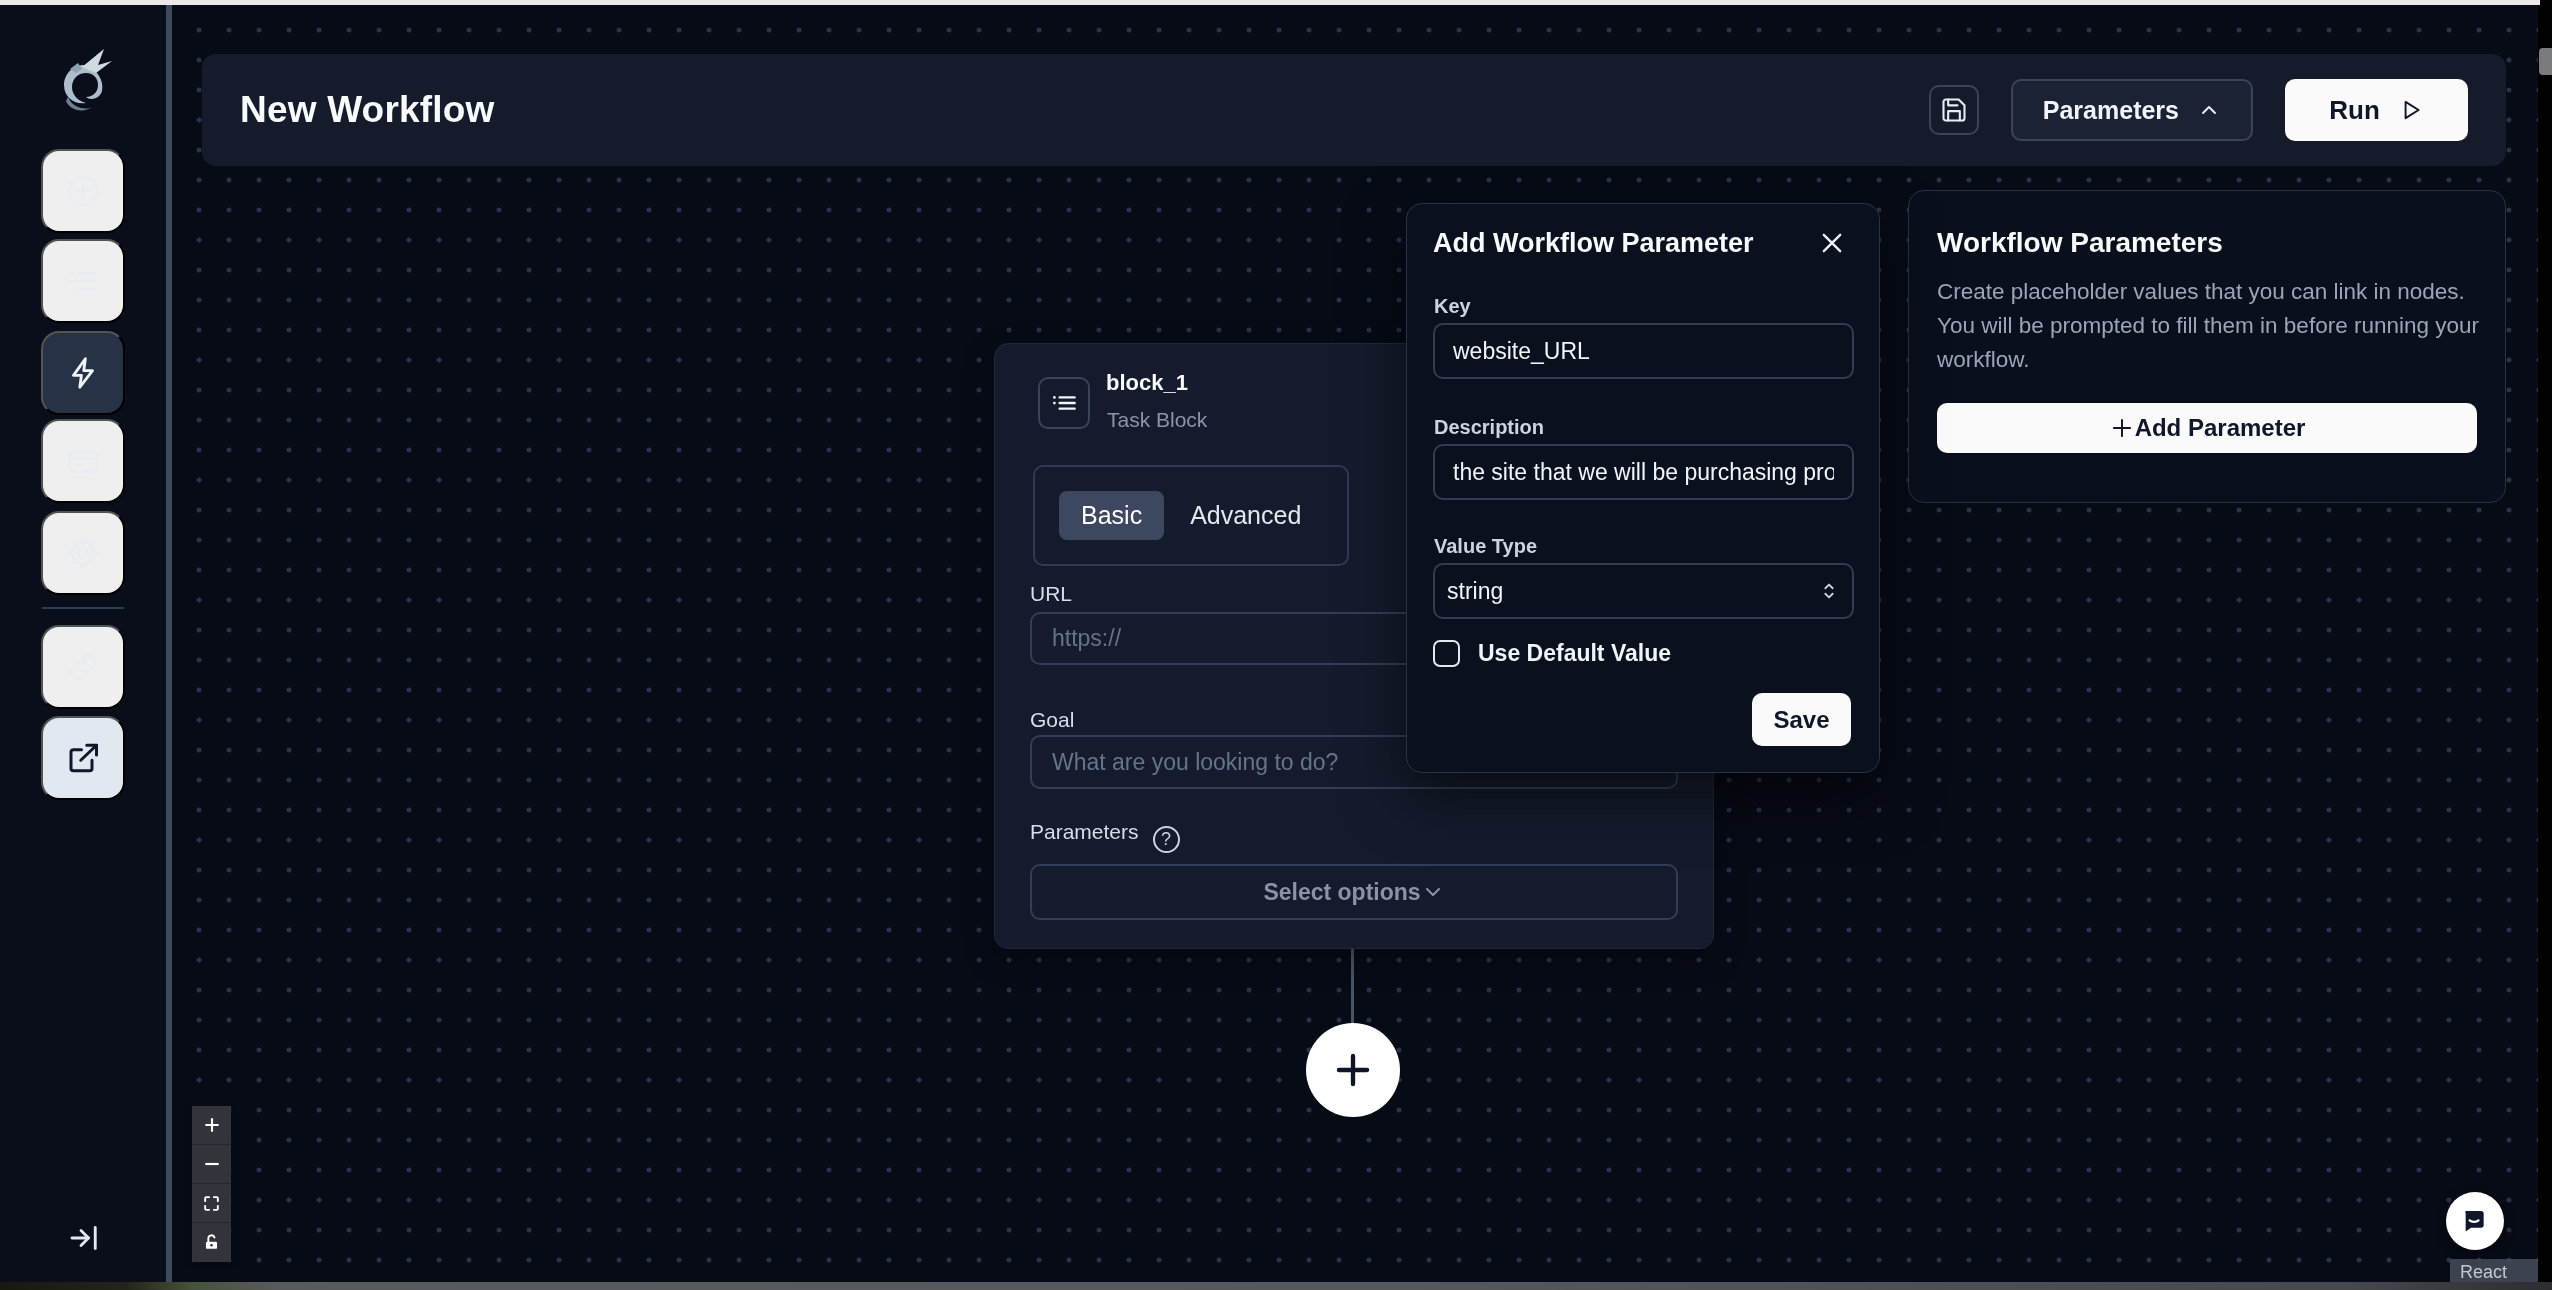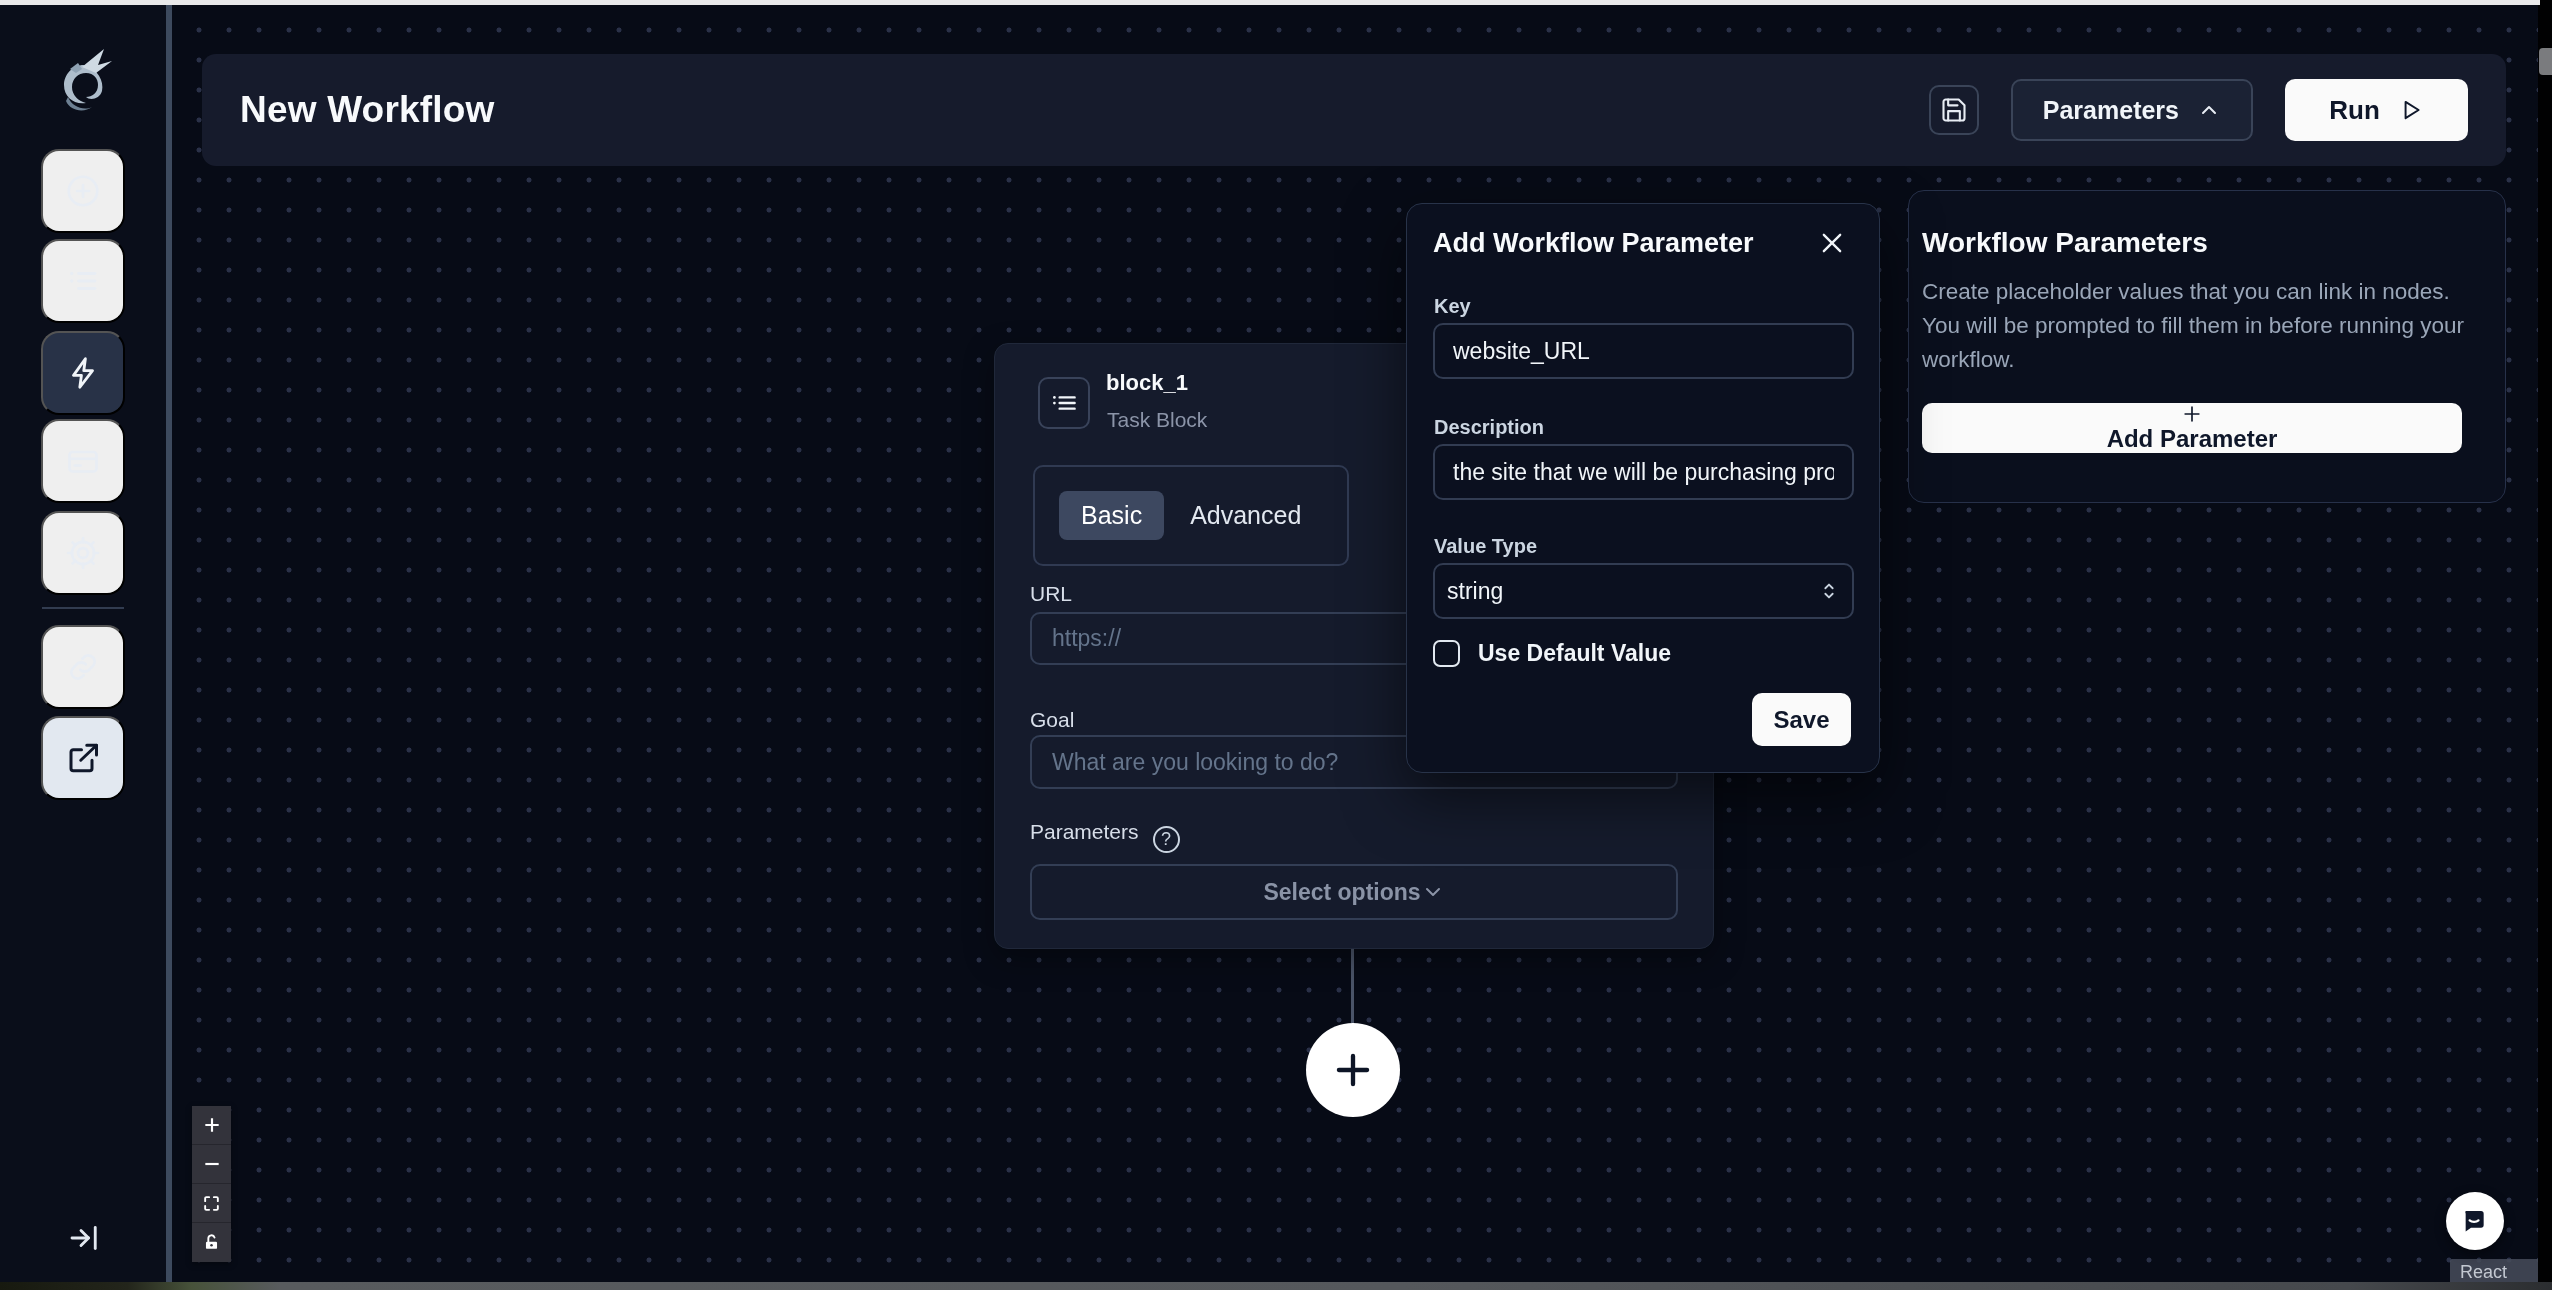--- a/index.html
+++ b/index.html
@@ -87,26 +87,26 @@
     border:2px solid #323c52; border-radius:10px; display:flex; align-items:center;
     justify-content:space-between; padding:0 12px; cursor:pointer;}
   .m-select .sel-text{ color:#f1f5f9; font-size:23px;}
   .checkbox-row{ position:absolute; left:26px; top:436px; display:flex; align-items:center; gap:18px;}
   .checkbox{ width:27px; height:27px; border:2px solid #e2e8f0; border-radius:7px; background:transparent; cursor:pointer;}
   .checkbox-label{ color:#f1f5f9; font-size:23px; font-weight:600;}
   .btn-save{ position:absolute; left:345px; top:489px; width:99px; height:53px; background:#fafafa;
     border:none; border-radius:10px; color:#0f172a; font-size:24px; font-weight:700; cursor:pointer;}
   
   .wf-panel{ position:absolute; left:1908px; top:190px; width:598px; height:313px;
-    background:#0a0f1d; border:1px solid #27314a; border-radius:16px; z-index:10; padding:36px 13px;}
+    background:#0a0f1d; border:1px solid #27314a; border-radius:16px; z-index:10; padding:36px 28px;}
   .panel-title{ color:#f8fafc; font-size:28px; font-weight:700;}
   .panel-desc{ margin-top:16px; color:#9aa6b8; font-size:22.5px; line-height:34px; width:552px;}
   .btn-add-param{ margin-top:26px; width:540px; height:50px; background:#fafafa; border:none;
     border-radius:10px; display:flex; align-items:center; justify-content:center; 
-    color:#0f172a; font-size:24px; font-weight:700; cursor:pointer;flex-direction:column;}
+    color:#0f172a; font-size:24px; font-weight:700; cursor:pointer;}
   
   .rf-controls{ position:absolute; left:192px; top:1106px; width:39px; z-index:12;
     box-shadow:0 2px 6px rgba(0,0,0,.4);}
   .rf-btn{ width:39px; height:39px; background:#33333b; border:none; border-bottom:1px solid #26262d;
     display:flex; align-items:center; justify-content:center; cursor:pointer; color:#fff;}
   .rf-btn:last-child{ border-bottom:none; }
   
   .collapse-btn{ position:absolute; left:64px; top:1218px; width:40px; height:40px; background:transparent;
     border:none; display:flex; align-items:center; justify-content:center; cursor:pointer; z-index:31;}
   .chat-btn{ position:absolute; left:2446px; top:1192px; width:58px; height:58px; border-radius:50%;

